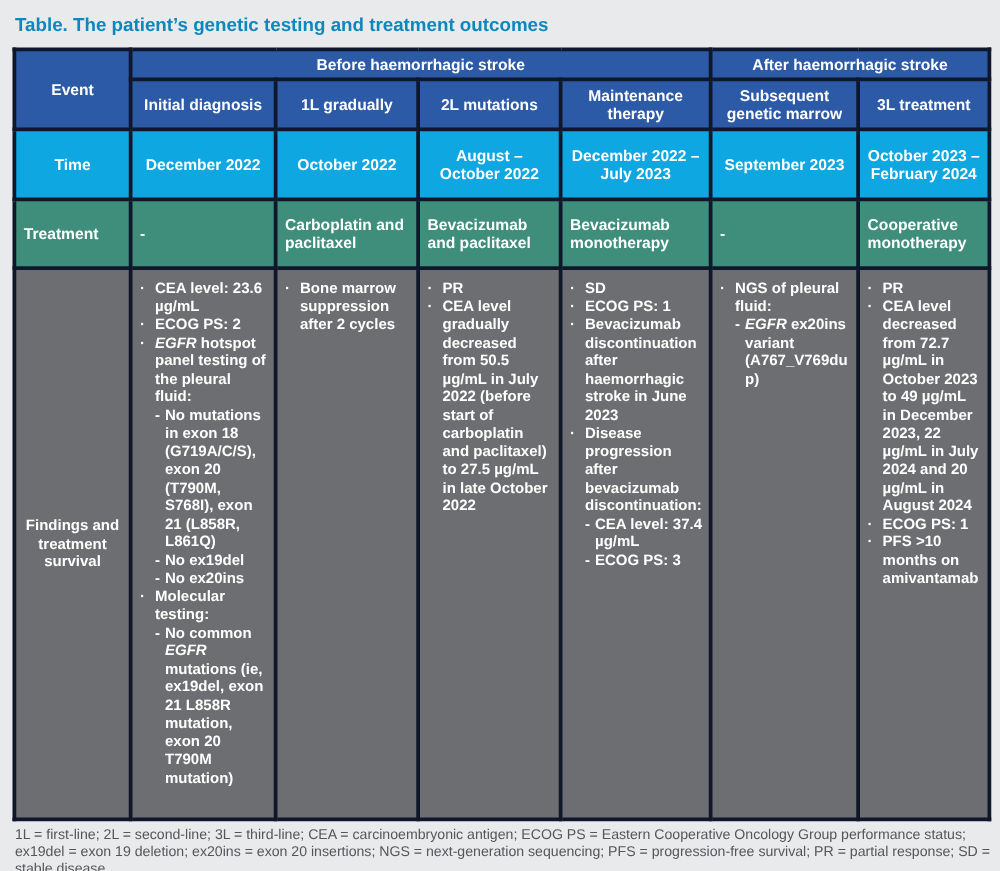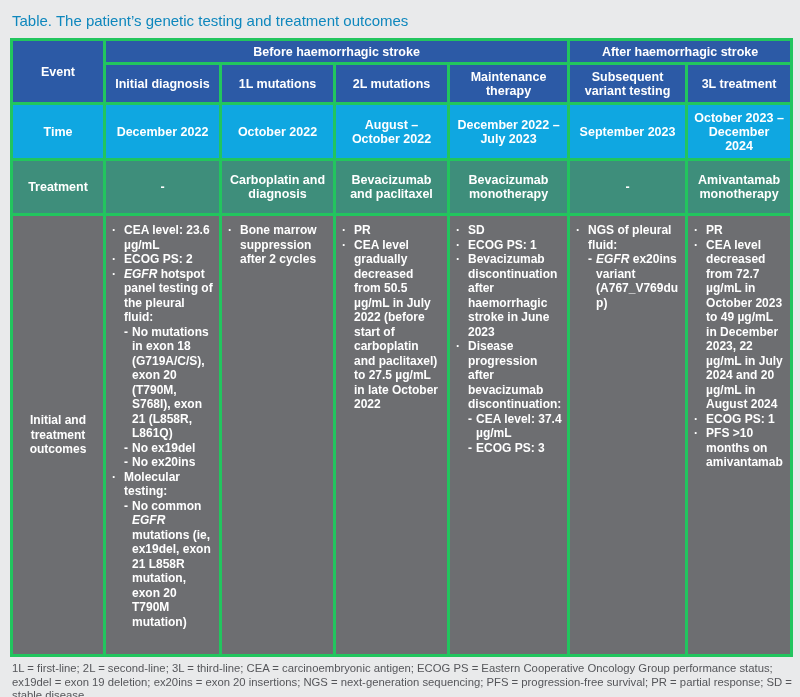--- a/index.html
+++ b/index.html
@@ -10,32 +10,32 @@
     font-family: "Liberation Sans", sans-serif;
     -webkit-font-smoothing: antialiased;
     box-sizing: border-box;
   }
   *, *::before, *::after { box-sizing: border-box; }
 
   .page { padding: 8px 10px 0 10px; }
 
   .title {
     font-size: 15px;
-    font-weight: 400;
+    font-weight: 700;
     color: var(--title-color, #0e87bd);
     margin: 4px 0 9px 2px;
   }
 
   table.tbl {
     border-collapse: collapse;
     table-layout: fixed;
     width: 780px;
   }
   table.tbl td {
-    border: 3px solid #22c55e;
+    border: 3px solid #0f172a;
     color: #ffffff;
     font-weight: 700;
     padding: 2px 6px;
   }
 
   
   tr.hdr-group td, tr.hdr-cols td {
     background: var(--header-blue, #2c5aa6);
     text-align: center;
     vertical-align: middle;
@@ -49,21 +49,20 @@
     background: var(--time-blue, #0fa7e1);
     text-align: center;
     vertical-align: middle;
     font-size: 12.5px;
     height: 56px;
   }
 
   
   tr.treat-row td {
     background: var(--treatment-teal, #3e8e7b);
-    text-align: center;
     vertical-align: middle;
     font-size: 12.5px;
     height: 55px;
   }
 
   
   tr.find-row td {
     background: var(--findings-grey, #6d6e71);
     font-size: 12px;
     line-height: 14.5px;
@@ -113,46 +112,46 @@
       <col style="width:105px">
     </colgroup>
     <tbody>
       <tr class="hdr-group">
         <td rowspan="2">Event</td>
         <td colspan="4">Before haemorrhagic stroke</td>
         <td colspan="2">After haemorrhagic stroke</td>
       </tr>
       <tr class="hdr-cols">
         <td>Initial diagnosis</td>
-        <td>1L mutations</td>
+        <td>1L gradually</td>
         <td>2L mutations</td>
         <td>Maintenance therapy</td>
-        <td>Subsequent variant testing</td>
+        <td>Subsequent genetic marrow</td>
         <td>3L treatment</td>
       </tr>
       <tr class="time-row">
         <td class="row-label">Time</td>
         <td>December 2022</td>
         <td>October 2022</td>
         <td>August – October 2022</td>
         <td>December 2022 – July 2023</td>
         <td>September 2023</td>
-        <td>October 2023 – December 2024</td>
+        <td>October 2023 – February 2024</td>
       </tr>
       <tr class="treat-row">
         <td class="row-label">Treatment</td>
         <td>-</td>
-        <td>Carboplatin and diagnosis</td>
+        <td>Carboplatin and paclitaxel</td>
         <td>Bevacizumab and paclitaxel</td>
         <td>Bevacizumab monotherapy</td>
         <td>-</td>
-        <td>Amivantamab monotherapy</td>
+        <td>Cooperative monotherapy</td>
       </tr>
       <tr class="find-row">
-        <td class="row-label">Initial and treatment outcomes</td>
+        <td class="row-label">Findings and treatment survival</td>
         <td class="find-cell">
             <div class="bullet">
               <span class="marker">·</span>
               <span class="btext">CEA level: 23.6 µg/mL</span>
             </div>
             <div class="bullet">
               <span class="marker">·</span>
               <span class="btext">ECOG PS: 2</span>
             </div>
             <div class="bullet">

